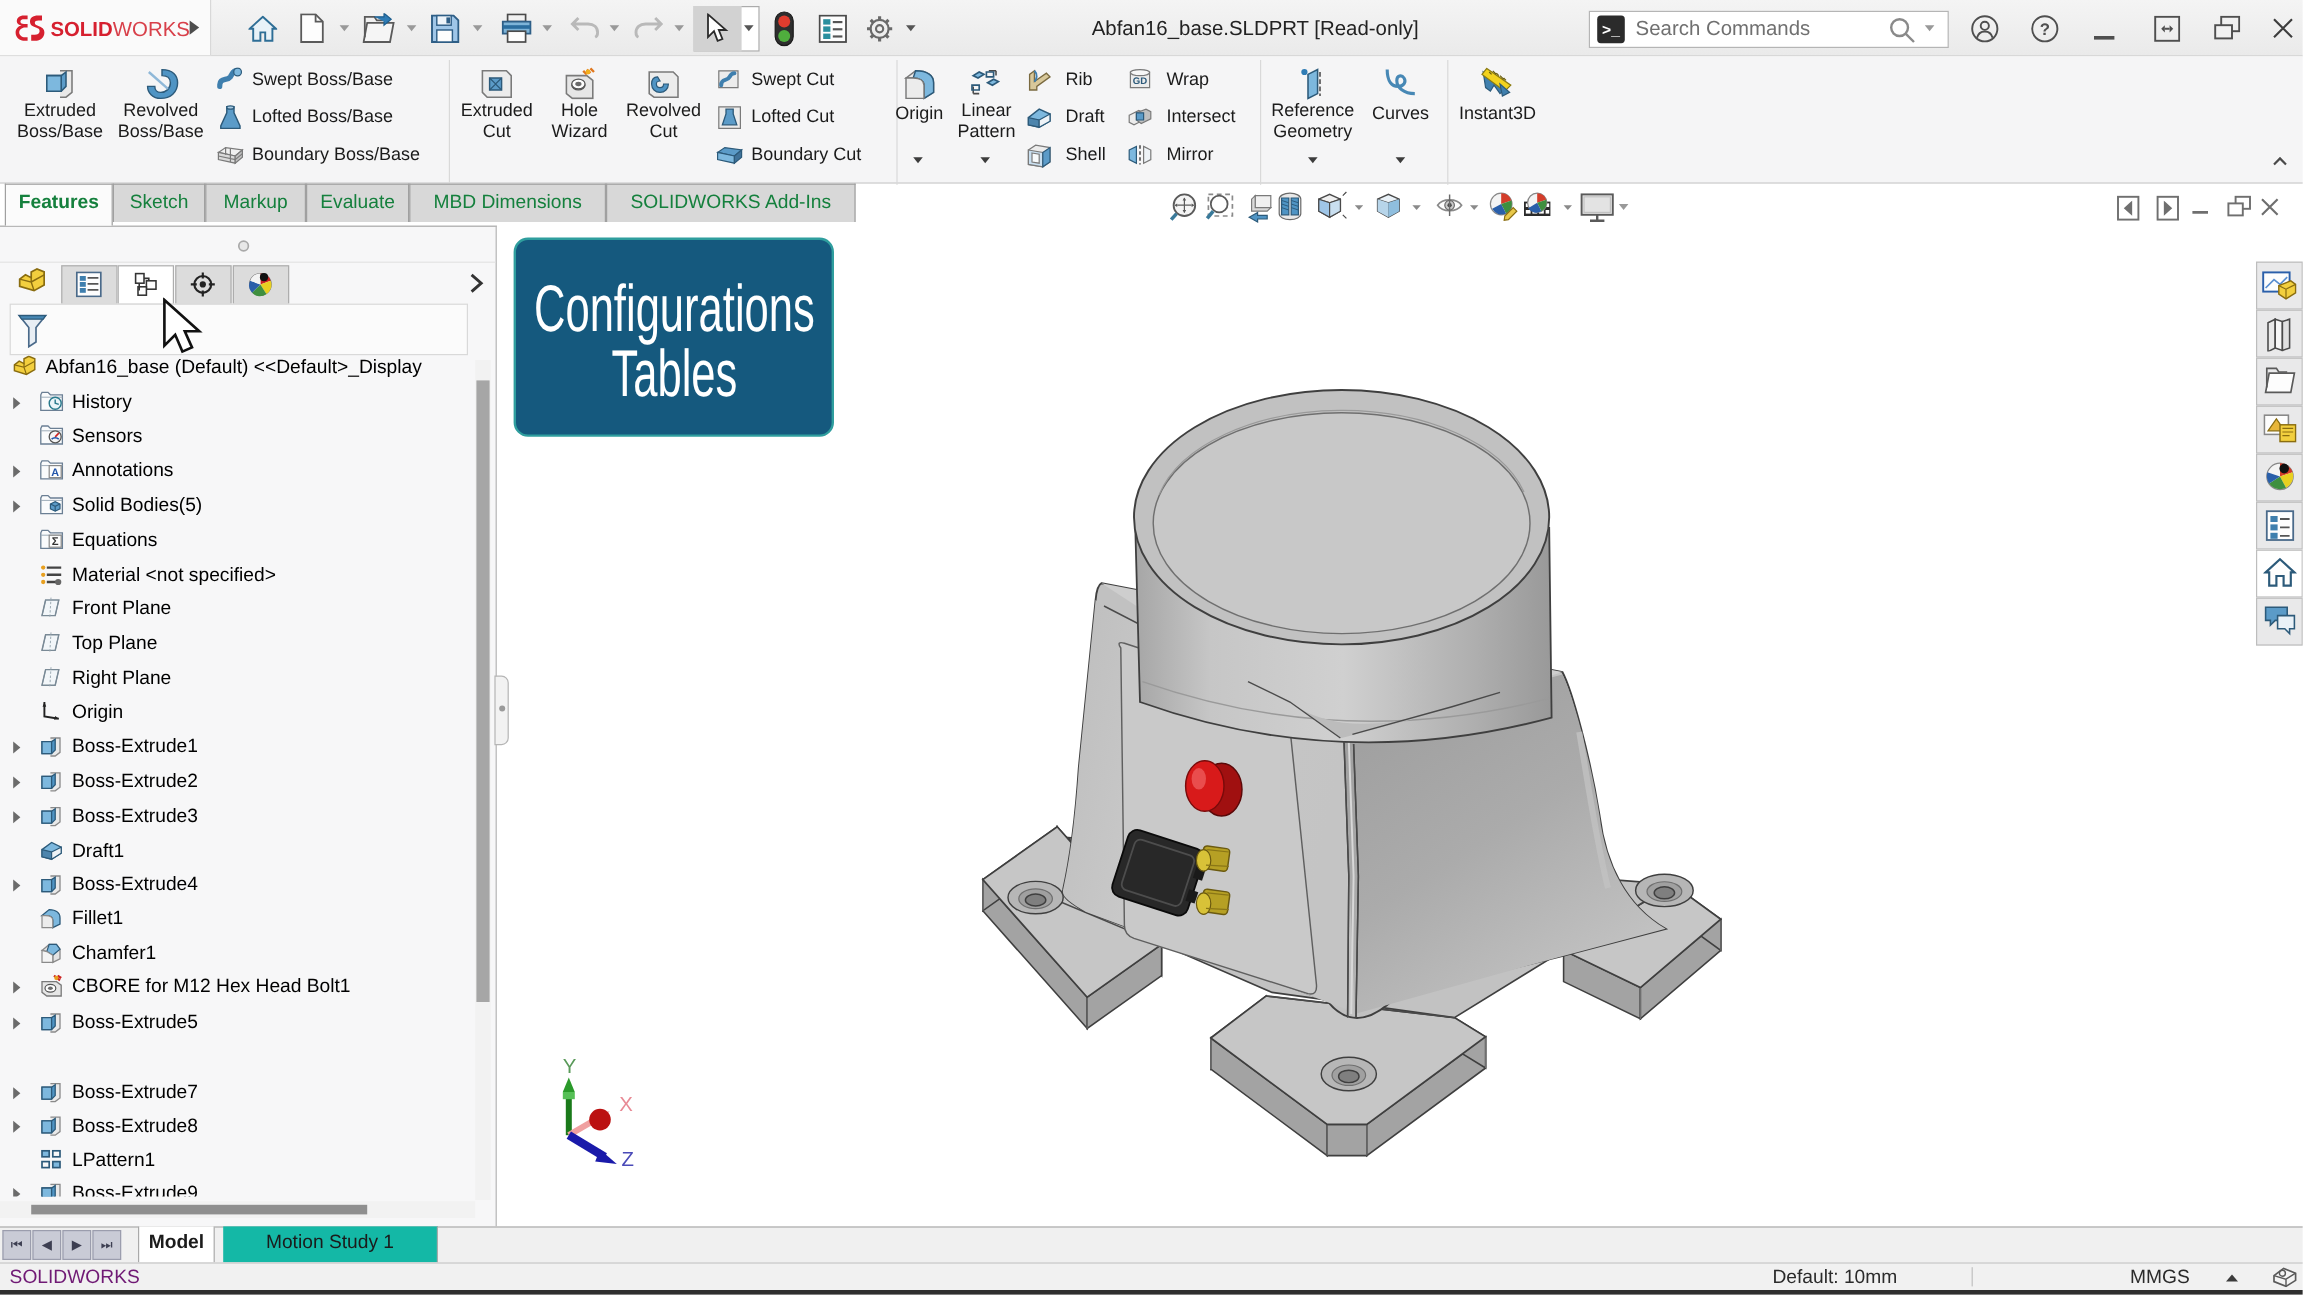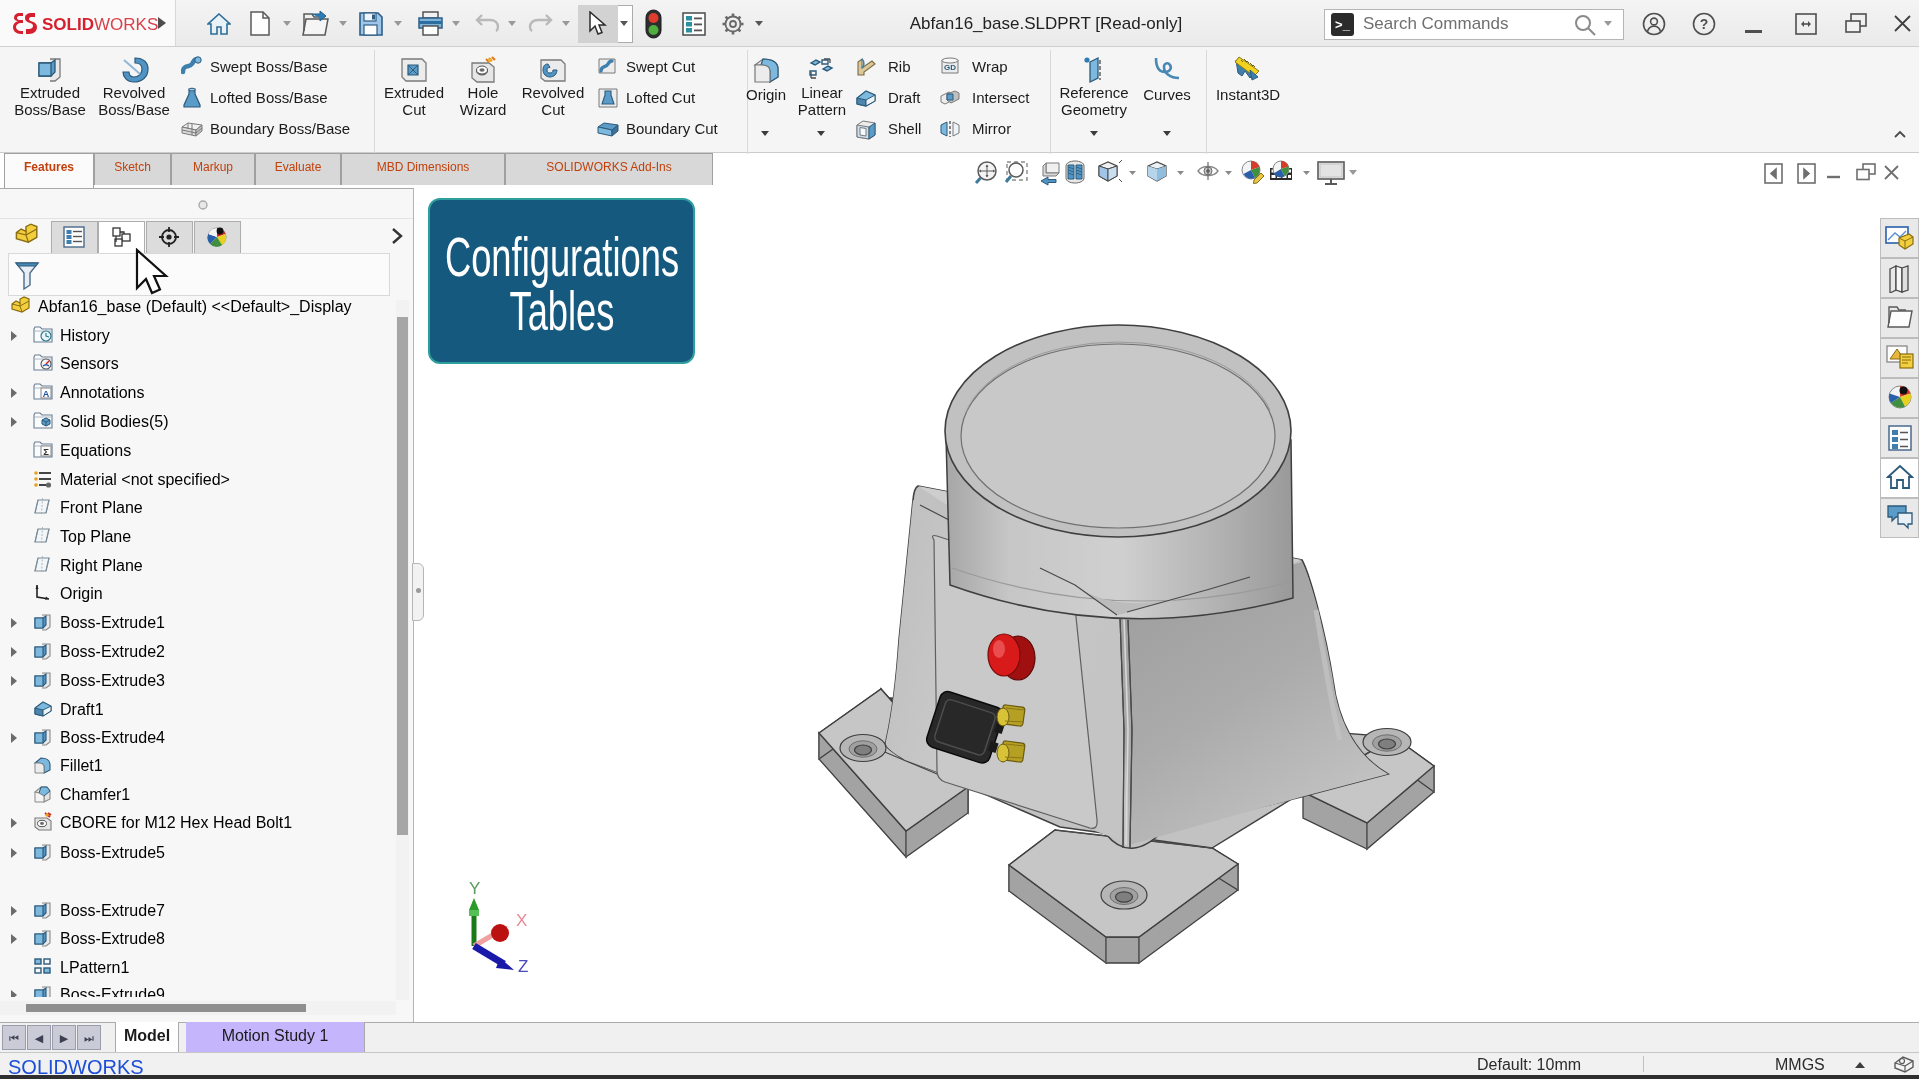--- a/index.html
+++ b/index.html
@@ -15,21 +15,21 @@
 #selbox { left:578px; top:5px; width:55px; height:38px; background:#fff; border:1px solid #ababab; }
 #selboxin { left:578px; top:5px; width:40px; height:38px; background:#d2d2d2; }
 #searchbox { left:1324px; top:9px; width:300px; height:31px; background:#fff; border:1px solid #b5b5b5; }
 #searchterm { left:1331px; top:13px; width:23px; height:23px; background:#2b2b2b; border-radius:3px; color:#fff; font-size:13px; font-weight:bold; text-align:center; line-height:23px; }
 
 #ribbon { left:0; top:47px; width:1919px; height:106px; background:#f5f5f6; border-bottom:1px solid #cccccc; }
 .rdiv { top:50px; width:1px; height:104px; background:#d9d9d9; position:absolute; }
 .rlbl { position:absolute; font-size:15px; color:#1b1b1b; text-align:center; white-space:nowrap; }
 .rsm  { position:absolute; font-size:15px; color:#1b1b1b; white-space:nowrap; }
 
-.ctab { position:absolute; top:153px; height:32px; background:#d8d8d8; border:1px solid #a0a0a0; border-bottom:none; font-size:12px; color:#c2410c; text-align:center; padding-top:6px; }
+.ctab { position:absolute; top:153px; height:32px; background:#d8d8d8; border:1px solid #a0a0a0; border-bottom:none; font-size:16px; color:#15803d; text-align:center; padding-top:6px; }
 .ctab.active { background:#fbfbfb; font-weight:bold; height:35px; z-index:3;}
 
 #leftpanel { left:0; top:188px; width:414px; height:834px; background:#f7f7f8; border-right:1px solid #b5b5b5; border-top:1px solid #a9a9a9; }
 .fmtab { position:absolute; top:0; height:33px; border:1px solid #adadad; background:#dcdcdc; }
 #filterrow { left:8px; top:253px; width:382px; height:43px; background:#fbfbfb; border:1px solid #d9d9d9; }
 .trow { position:absolute; left:0; width:395px; height:28px; white-space:nowrap; }
 .trow .lbl { position:absolute; left:60px; top:5px; }
 .texp { position:absolute; left:11px; top:9px; width:0; height:0; border-top:5px solid transparent; border-bottom:5px solid transparent; border-left:6px solid #6b6b6b; }
 .ticon { position:absolute; left:33px; top:3px; width:20px; height:20px; }
 #vscroll { left:396px; top:163px; width:13px; height:838px; background:#f0f0f0; }
@@ -835,23 +835,23 @@
  <path d="M2 2 L20 2 L20 13 L10 13 L6 17 L6 13 L2 13 Z" fill="#5b9bc8" stroke="#2c5a7a" stroke-width="1.3"></path>
  <path d="M12 9 L26 9 L26 20 L22 20 L22 24 L18 20 L12 20 Z" fill="#e9f1f7" stroke="#2c5a7a" stroke-width="1.3"></path>
 </svg>
 
 <div id="modeltabs" class="abs"></div>
 <div class="navbtn" style="left:2px">⏮</div>
 <div class="navbtn" style="left:27px">◀</div>
 <div class="navbtn" style="left:52px">▶</div>
 <div class="navbtn" style="left:77px">⏭</div>
 <div class="mtab" style="left:115px;width:64px;background:#fff;border-left:1px solid #a9a9a9;border-right:1px solid #a9a9a9;font-weight:bold">Model</div>
-<div class="mtab" style="left:186px;width:179px;background:#c4b5fd;border-right:1px solid #a9a9a9">Motion Study 1</div>
+<div class="mtab" style="left:186px;width:179px;background:#14b8a6;border-right:1px solid #a9a9a9">Motion Study 1</div>
 <div id="statusbar" class="abs"></div>
-<div class="abs" style="left:8px;top:1056px;font-size:20px;color:#1d4ed8">SOLIDWORKS</div>
+<div class="abs" style="left:8px;top:1056px;font-size:16px;color:#701a75">SOLIDWORKS</div>
 <div class="abs" style="left:1477px;top:1056px;font-size:16px;color:#2b2b2b">Default: 10mm</div>
 <div class="sep" style="left:1643px"></div>
 <div class="abs" style="left:1775px;top:1056px;font-size:16px;color:#2b2b2b">MMGS</div>
 <div class="abs" style="left:1855px;top:1062px;width:0;height:0;border-left:5px solid transparent;border-right:5px solid transparent;border-bottom:6px solid #3c3c3c"></div>
 <svg class="abs" style="left:1893px;top:1055px" width="22" height="18" viewBox="0 0 22 18">
  <path d="M2 8 L10 2 L20 6 L20 12 L12 17 L2 13 Z" fill="#f4f4f4" stroke="#5a5a5a" stroke-width="1.4"></path>
  <path d="M2 8 L12 11 L12 17 M12 11 L20 6" fill="none" stroke="#5a5a5a" stroke-width="1.2"></path>
  <circle cx="9" cy="6" r="2.5" fill="none" stroke="#5a5a5a" stroke-width="1.2"></circle>
 </svg>
 <div id="darkstrip" class="abs"></div>

